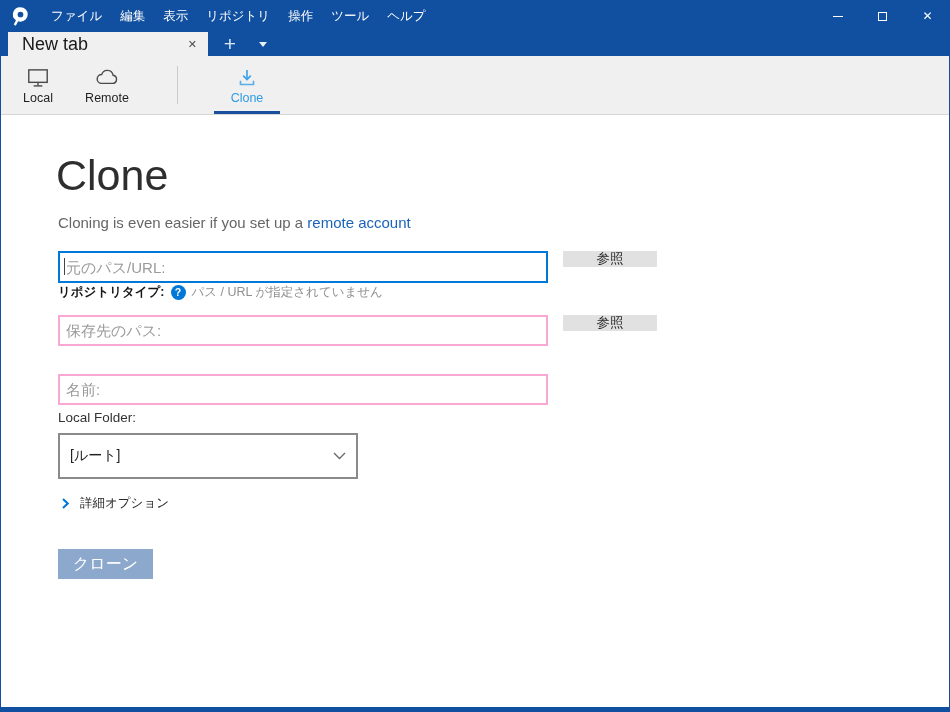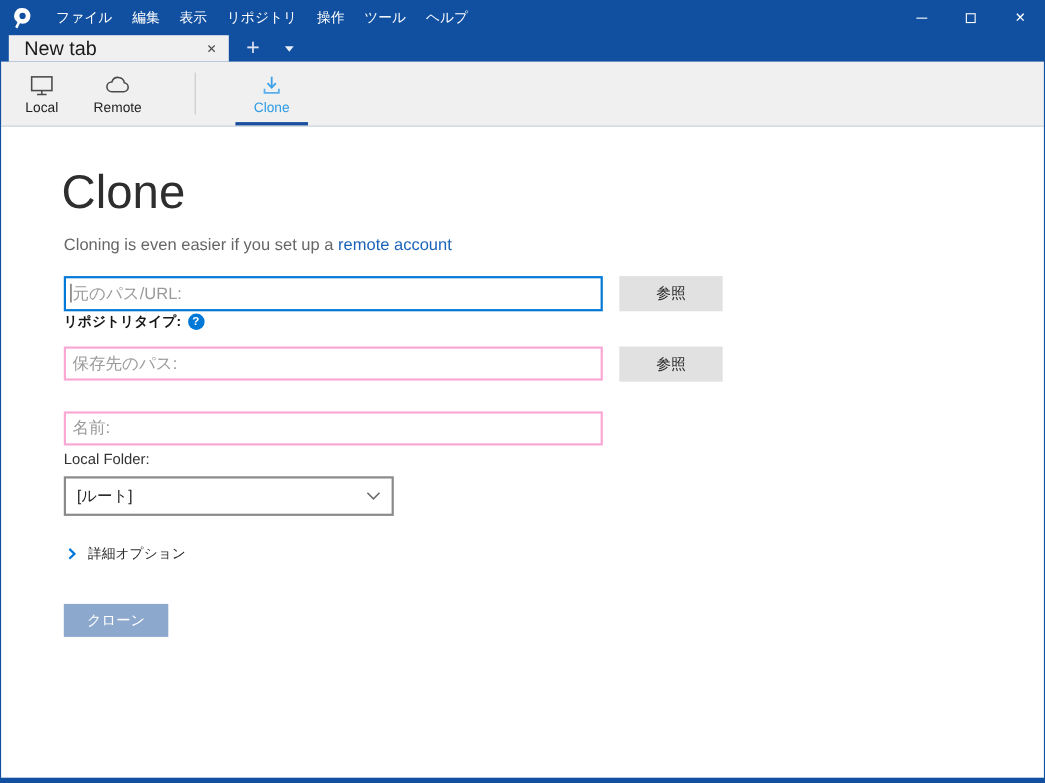--- a/index.html
+++ b/index.html
@@ -45,33 +45,33 @@
   .page-title{position:absolute;left:55px;top:34px;margin:0;font-size:43px;line-height:52px;font-weight:300;color:#2e2e2e;}
   .subtitle{position:absolute;left:57px;top:99px;margin:0;font-size:15px;color:#666666;}
   .subtitle a{color:#1b63b8;text-decoration:none;cursor:pointer;}
   .txt{position:absolute;left:57px;width:490px;height:31px;box-sizing:border-box;border:2px solid #f9a8d4;padding:0 6px;font-size:15px;color:#333;font-family:inherit;outline:none;background:#fff;}
   .txt::placeholder{color:#9a9a9a;opacity:1;}
   .txt.focused{border-color:#0078d7;height:32px;}
   #src-input{top:136px;}
   #dest-input{top:200px;}
   #name-input{top:247px;margin-top:12px;}
   .caret-bar{position:absolute;left:63px;top:143px;width:1px;height:17px;background:#444;}
-  .browse{position:absolute;left:562px;width:94px;height:32px;background:#e1e1e1;border:none;font-family:inherit;font-size:13.5px;color:#2b2b2b;display:flex;align-items:center;justify-content:center;cursor:default;}
+  .browse{position:absolute;left:562px;width:94px;height:16px;background:#e1e1e1;border:none;font-family:inherit;font-size:13.5px;color:#2b2b2b;display:flex;align-items:center;justify-content:center;cursor:default;}
   #browse-src{top:136px;}
   #browse-dest{top:200px;}
   .repo-row{position:absolute;left:57px;top:169px;height:16px;display:flex;align-items:center;gap:6px;}
   .repo-label{font-size:12.5px;font-weight:bold;color:#151515;}
   .help-icon{width:15px;height:15px;border-radius:50%;background:#0078d7;color:#fff;font-size:10.5px;font-weight:bold;display:flex;align-items:center;justify-content:center;}
   .repo-status{font-size:12.5px;color:#8f8f8f;}
   .lf-label{position:absolute;left:57px;top:295px;font-size:13.5px;color:#333333;}
-  .select{position:absolute;left:57px;top:318px;width:300px;height:36px;box-sizing:border-box;border:2px solid #8a8a8a;background:#fff;display:flex;align-items:center;justify-content:space-between;padding:0 10px;}
+  .select{position:absolute;left:57px;top:318px;width:300px;height:46px;box-sizing:border-box;border:2px solid #8a8a8a;background:#fff;display:flex;align-items:center;justify-content:space-between;padding:0 10px;}
   .select-value{font-size:14px;color:#222222;}
   .advanced{position:absolute;left:61px;top:380px;display:flex;align-items:center;gap:11px;cursor:pointer;}
   .adv-label{font-size:12.5px;color:#2b2b2b;}
-  .clone-btn{position:absolute;left:57px;top:434px;width:95px;height:30px;background:#8da8cd;border:none;color:#ffffff;font-family:inherit;font-size:13px;display:flex;align-items:center;justify-content:center;cursor:default;}
+  .clone-btn{position:absolute;left:57px;top:434px;width:95px;height:30px;background:#8da8cd;border:none;color:#ffffff;font-family:inherit;font-size:16px;display:flex;align-items:center;justify-content:center;cursor:default;}
 </style>
 </head>
 <body>
 
 <div class="window">
 
   <div class="titlebar">
     <span class="logo">
       <svg width="19" height="21" viewBox="0 0 20 22">
         <path fill="#ffffff" fill-rule="evenodd" d="M10 1.2a7.6 7.6 0 0 1 0 15.2c-.9 0-1.7-.15-2.5-.42L5 20.8 2.9 19.4l2.3-4.4A7.6 7.6 0 0 1 10 1.2 Z
@@ -153,20 +153,21 @@
       <a>remote account</a>
     </p>
 
     <input class="txt focused" id="src-input" type="text" placeholder="元のパス/URL:" style="">
     <span class="caret-bar"></span>
     <button class="browse" id="browse-src">参照</button>
 
     <div class="repo-row">
       <span class="repo-label">リポジトリタイプ:</span>
       <span class="help-icon">?</span>
+      <span class="repo-status">パス / URL が指定されていません</span>
     </div>
 
     <input class="txt" id="dest-input" type="text" placeholder="保存先のパス:" style="">
     <button class="browse" id="browse-dest">参照</button>
 
     <input class="txt" id="name-input" type="text" placeholder="名前:" style="">
 
     <div class="lf-label">Local Folder:</div>
     <div class="select">
       <span class="select-value">[ルート]</span>

